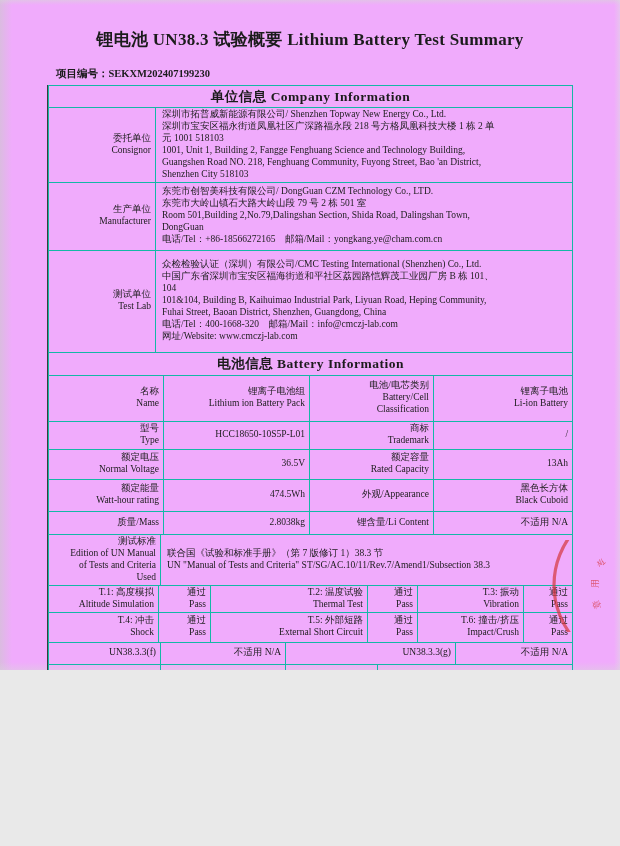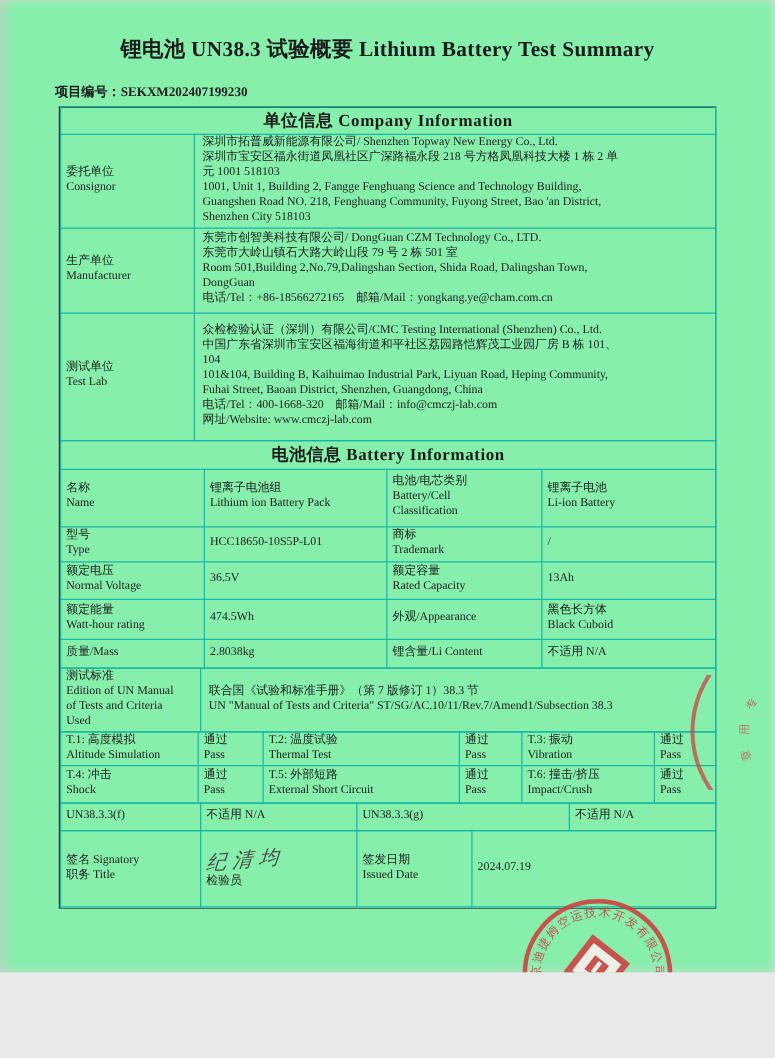--- a/index.html
+++ b/index.html
@@ -1,39 +1,39 @@
 <!DOCTYPE html>
 <html><head>
 <meta charset="utf-8">
 <style>
   html,body{margin:0;padding:0;background:#e9e9e9;}
   .page{
-    position:relative;width:620px;height:778px;margin:0 auto;
-    background:#86efac;overflow:hidden;
+    position:relative;width:620px;height:670px;margin:0 auto;
+    background:#f0abfc;overflow:hidden;
     font-family:"Liberation Serif","DejaVu Serif",serif;color:#1c1c1c;
   }
   .edge-left{position:absolute;left:0;top:0;bottom:0;width:12px;
     background:linear-gradient(to right,#c9c9c9,rgba(251,251,249,0));opacity:.55;pointer-events:none;}
   .edge-top{position:absolute;left:0;top:0;right:0;height:5px;
     background:linear-gradient(to bottom,#d6d6d6,rgba(251,251,249,0));opacity:.5;pointer-events:none;}
   .edge-right{position:absolute;right:0;top:0;bottom:0;width:6px;
     background:linear-gradient(to left,#dedede,rgba(251,251,249,0));opacity:.45;pointer-events:none;}
   .edge-bottom{position:absolute;left:0;bottom:0;right:0;height:8px;
     background:linear-gradient(to top,#d8d8d8,rgba(251,251,249,0));opacity:.4;pointer-events:none;}
 
   .title{position:absolute;left:0;top:28px;width:100%;text-align:center;
     font-size:17px;font-weight:bold;letter-spacing:.3px;}
-  .projno{position:absolute;left:44px;top:67px;font-size:10.5px;font-weight:bold;}
+  .projno{position:absolute;left:56px;top:67px;font-size:10.5px;font-weight:bold;}
 
   .doc{position:absolute;left:48px;top:86px;width:524px;}
   table{border-collapse:collapse;table-layout:fixed;width:524px;margin-top:-1px;}
   td{border:1px solid #14b8a6;font-size:9.5px;line-height:1.26;padding:1px 4px;
      vertical-align:middle;white-space:pre-line;overflow:hidden;}
   .hdr td{font-size:13.5px;font-weight:bold;text-align:center;padding:2px 0;white-space:normal;letter-spacing:.5px;}
-  .c{text-align:left;}
+  .c{text-align:right;}
   .lv{padding-left:6px;margin-left:28px;}
   .outer{box-shadow:0 0 0 1px #3b3b3b;}
 
   
   .sig-name{font-size:16px;color:#4a4a4a;font-style:italic;
     transform:rotate(-5deg) skewX(-10deg);display:inline-block;letter-spacing:5px;
     font-family:"DejaVu Serif",serif;}
   .sig-role{font-size:9.5px;margin-top:2px;}
 
   

